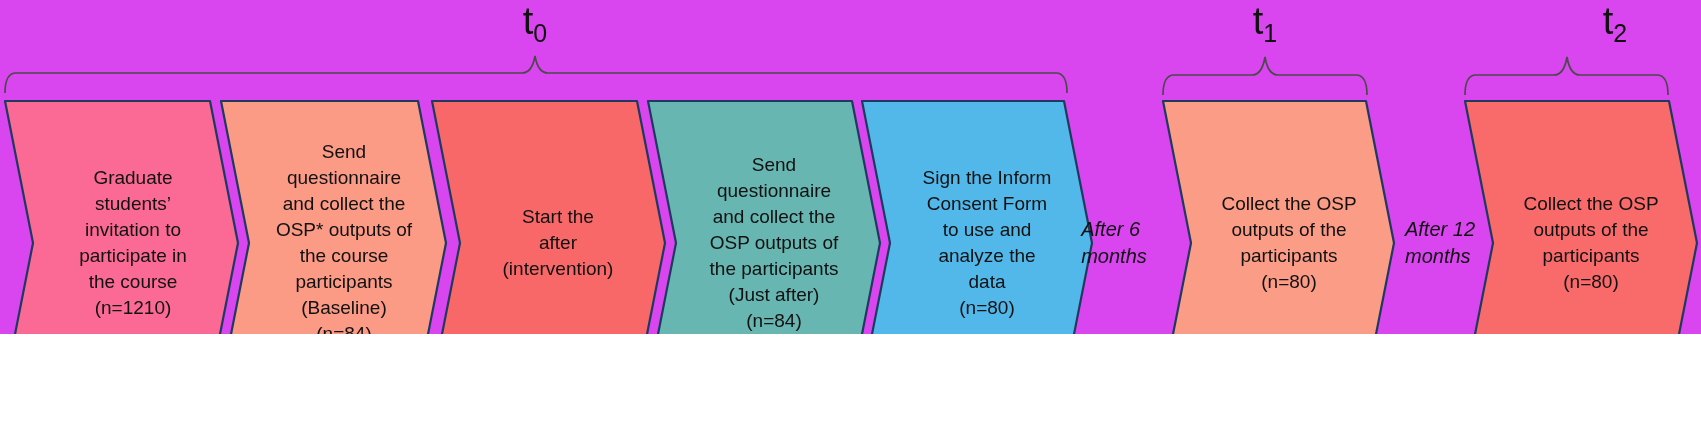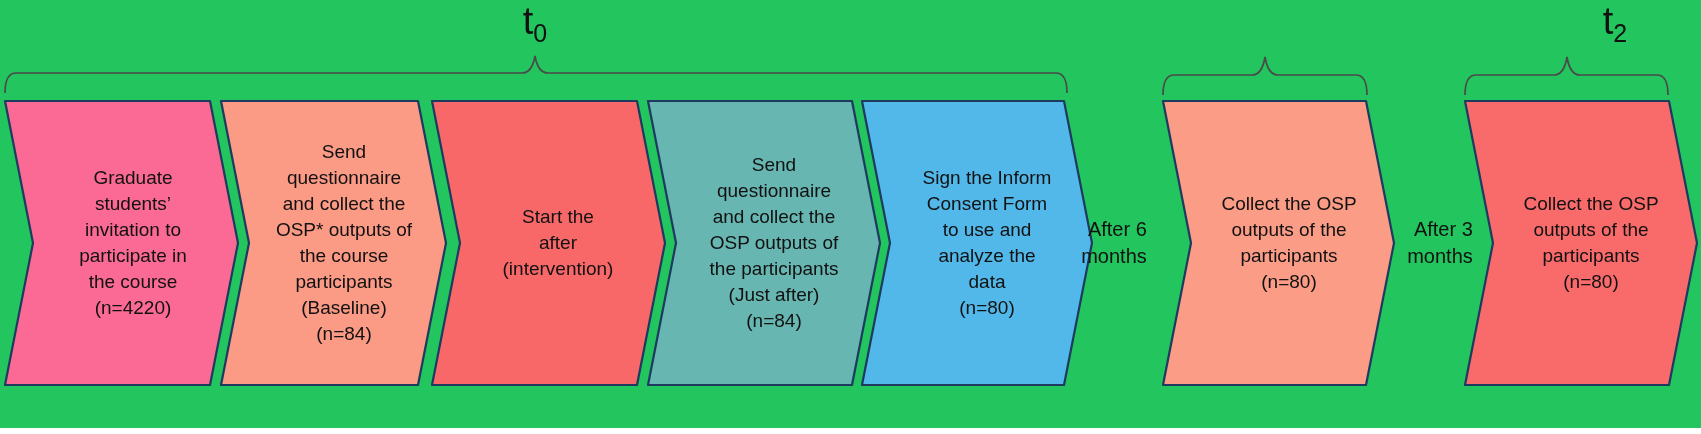--- a/index.html
+++ b/index.html
@@ -1,20 +1,20 @@
 <!DOCTYPE html>
 <html><head>
 <meta charset="utf-8">
 <style>
   html, body { margin: 0; padding: 0; background: #ffffff; }
   .canvas {
     position: relative;
     width: 1701px;
-    height: 428px;
-    background: #22c55e;
+    height: 334px;
+    background: #d946ef;
     font-family: "Liberation Sans", sans-serif;
     color: #1a1a1a;
     overflow: hidden;
   }
   .layer-svg {
     position: absolute;
     left: 0; top: 0;
     width: 1701px; height: 434px;
   }
   .stage-text {
@@ -30,25 +30,26 @@
     white-space: pre-line;
     color: #111111;
   }
   .gap-text {
     position: absolute;
     top: 101px;
     height: 284px;
     display: flex;
     align-items: center;
     justify-content: center;
-    text-align: right;
+    text-align: left;
     font-size: 20px;
     line-height: 27px;
     white-space: pre-line;
     color: #111111;
+    font-style: italic;
   }
   .time-label {
     position: absolute;
     top: 0px;
     width: 120px;
     text-align: center;
     font-size: 38px;
     color: #111111;
   }
   .time-label sub {
@@ -80,28 +81,29 @@
     <polygon points="5,101 210,101 238,243 210,385 5,385 33,243" stroke="#1e3a5f" stroke-width="2.2" stroke-linejoin="round" fill="#fb6a94"></polygon>
     <polygon points="221,101 418,101 446,243 418,385 221,385 249,243" stroke="#1e3a5f" stroke-width="2.2" stroke-linejoin="round" fill="#fb9a85"></polygon>
     <polygon points="432,101 637,101 665,243 637,385 432,385 460,243" stroke="#1e3a5f" stroke-width="2.2" stroke-linejoin="round" fill="#f96868"></polygon>
     <polygon points="648,101 852,101 880,243 852,385 648,385 676,243" stroke="#1e3a5f" stroke-width="2.2" stroke-linejoin="round" fill="#67b6b1"></polygon>
     <polygon points="862,101 1064,101 1092,243 1064,385 862,385 890,243" stroke="#1e3a5f" stroke-width="2.2" stroke-linejoin="round" fill="#52b8ea"></polygon>
     <polygon points="1163,101 1366,101 1394,243 1366,385 1163,385 1191,243" stroke="#1e3a5f" stroke-width="2.2" stroke-linejoin="round" fill="#fb9c86"></polygon>
     <polygon points="1465,101 1669,101 1697,243 1669,385 1465,385 1493,243" stroke="#1e3a5f" stroke-width="2.2" stroke-linejoin="round" fill="#f96a6a"></polygon>
   </svg>
 
   <div class="time-label" style="left:475px"><span>t</span><sub>0</sub></div>
+  <div class="time-label" style="left:1205px"><span>t</span><sub>1</sub></div>
   <div class="time-label" style="left:1555px"><span>t</span><sub>2</sub></div>
 
   <div class="stage-text" style="left:42px;  width:182px">Graduate
 students’
 invitation to
 participate in
 the course
-(n=4220)</div>
+(n=1210)</div>
   <div class="stage-text" style="left:252px; width:184px">Send
 questionnaire
 and collect the
 OSP* outputs of
 the course
 participants
 (Baseline)
 (n=84)</div>
   <div class="stage-text" style="left:464px; width:188px">Start the
 after
@@ -123,17 +125,17 @@
 outputs of the
 participants
 (n=80)</div>
   <div class="stage-text" style="left:1497px;width:188px">Collect the OSP
 outputs of the
 participants
 (n=80)</div>
 
   <div class="gap-text" style="left:1066px;width:96px">After 6
 months</div>
-  <div class="gap-text" style="left:1394px;width:92px">After 3
+  <div class="gap-text" style="left:1394px;width:92px">After 12
 months</div>
 
 
 </div>
 
 </body></html>

